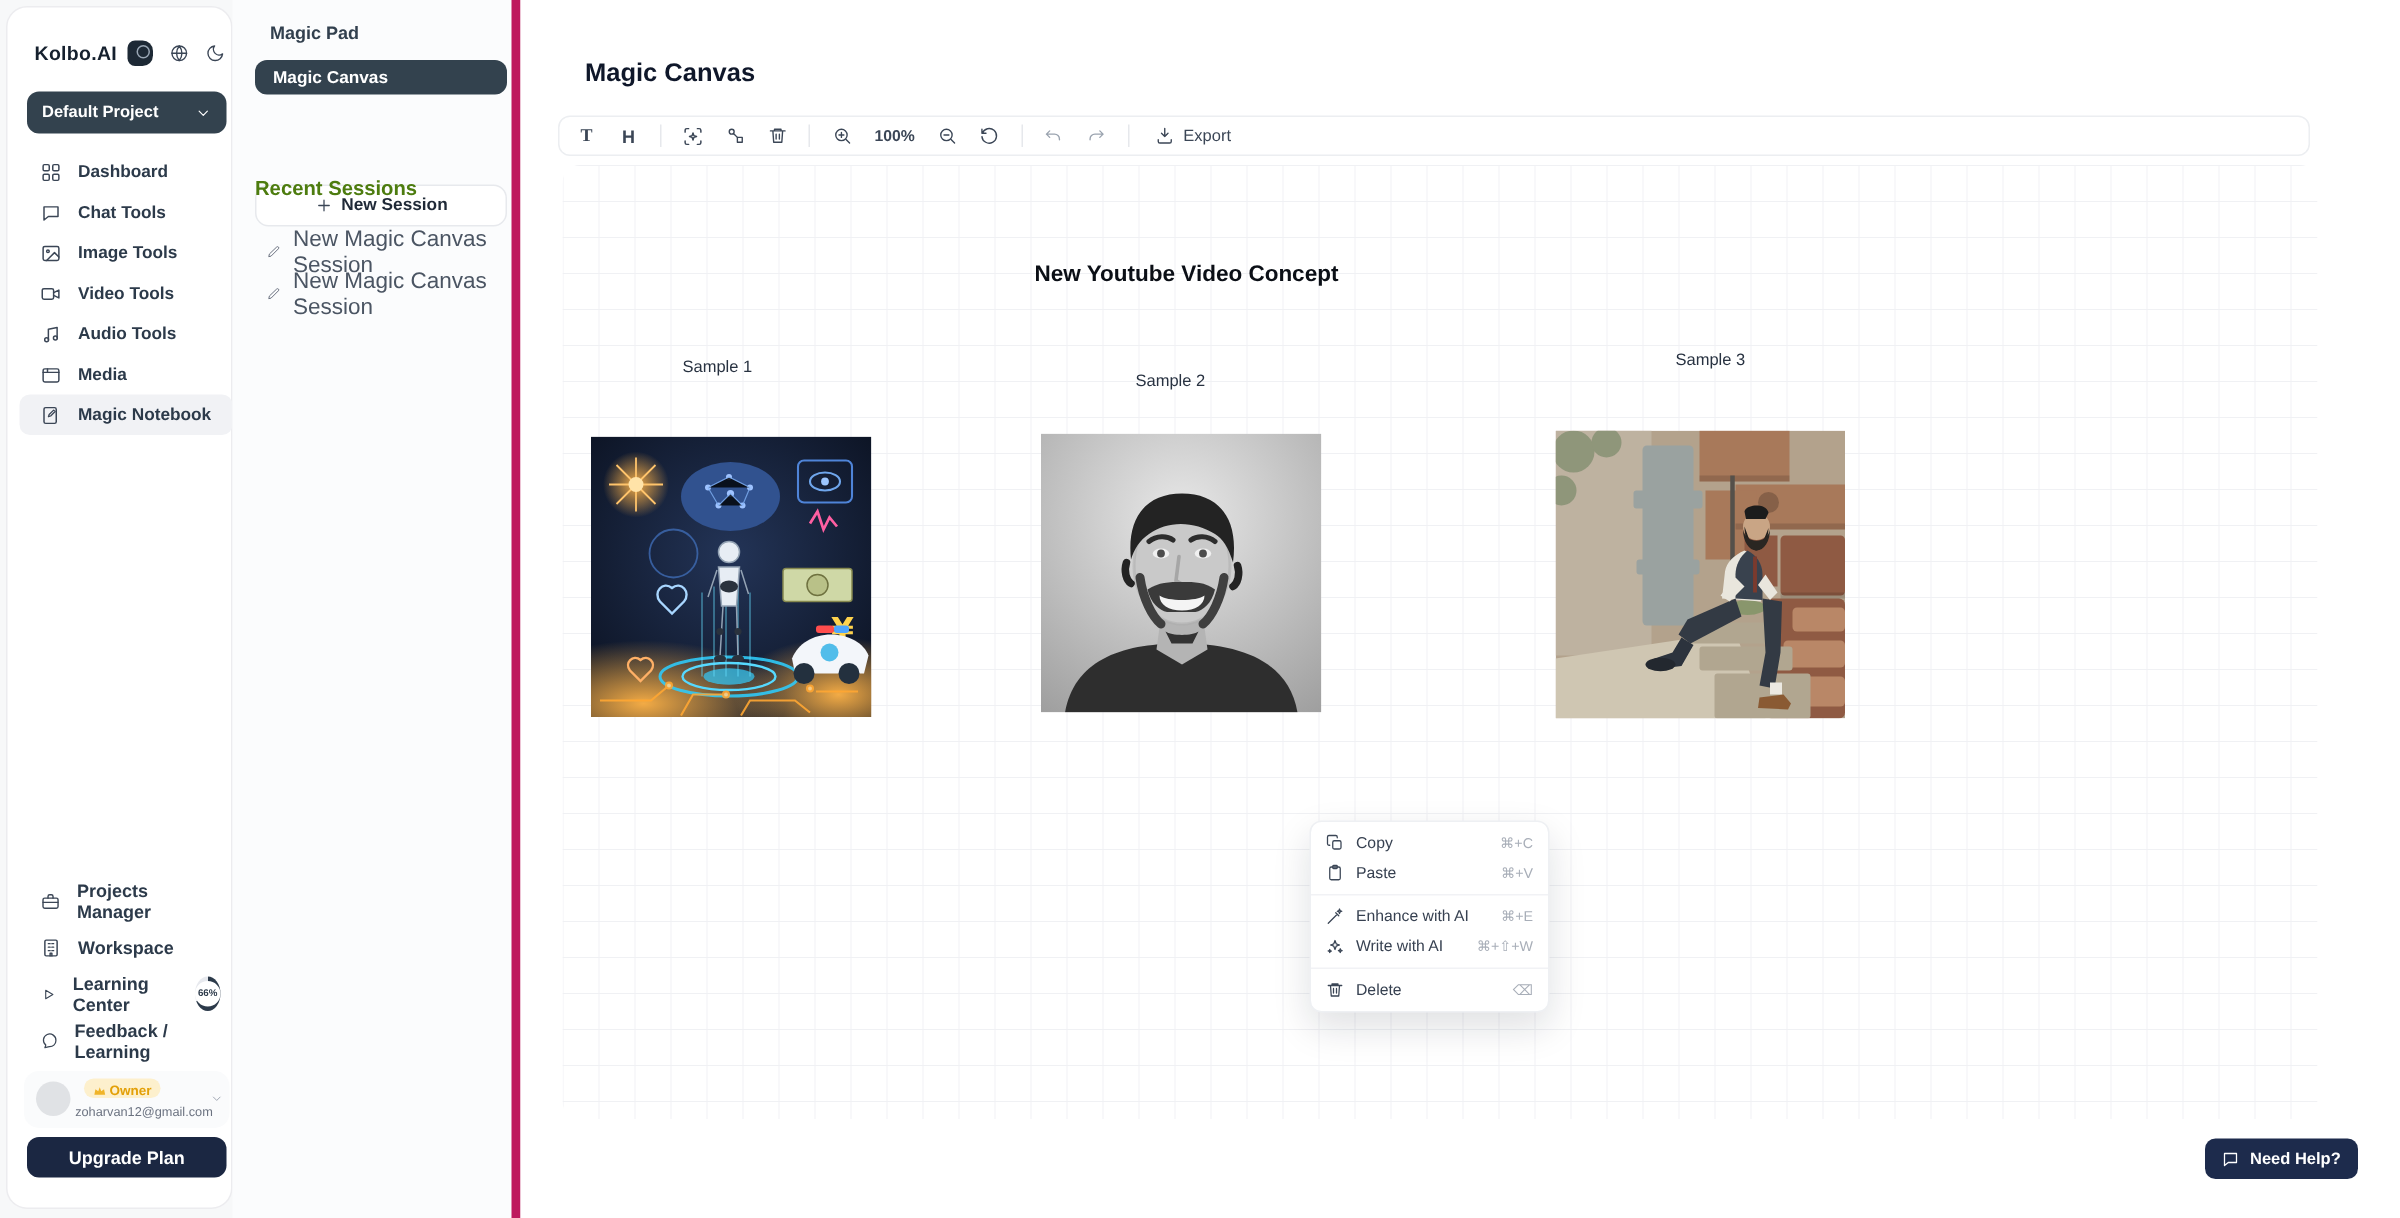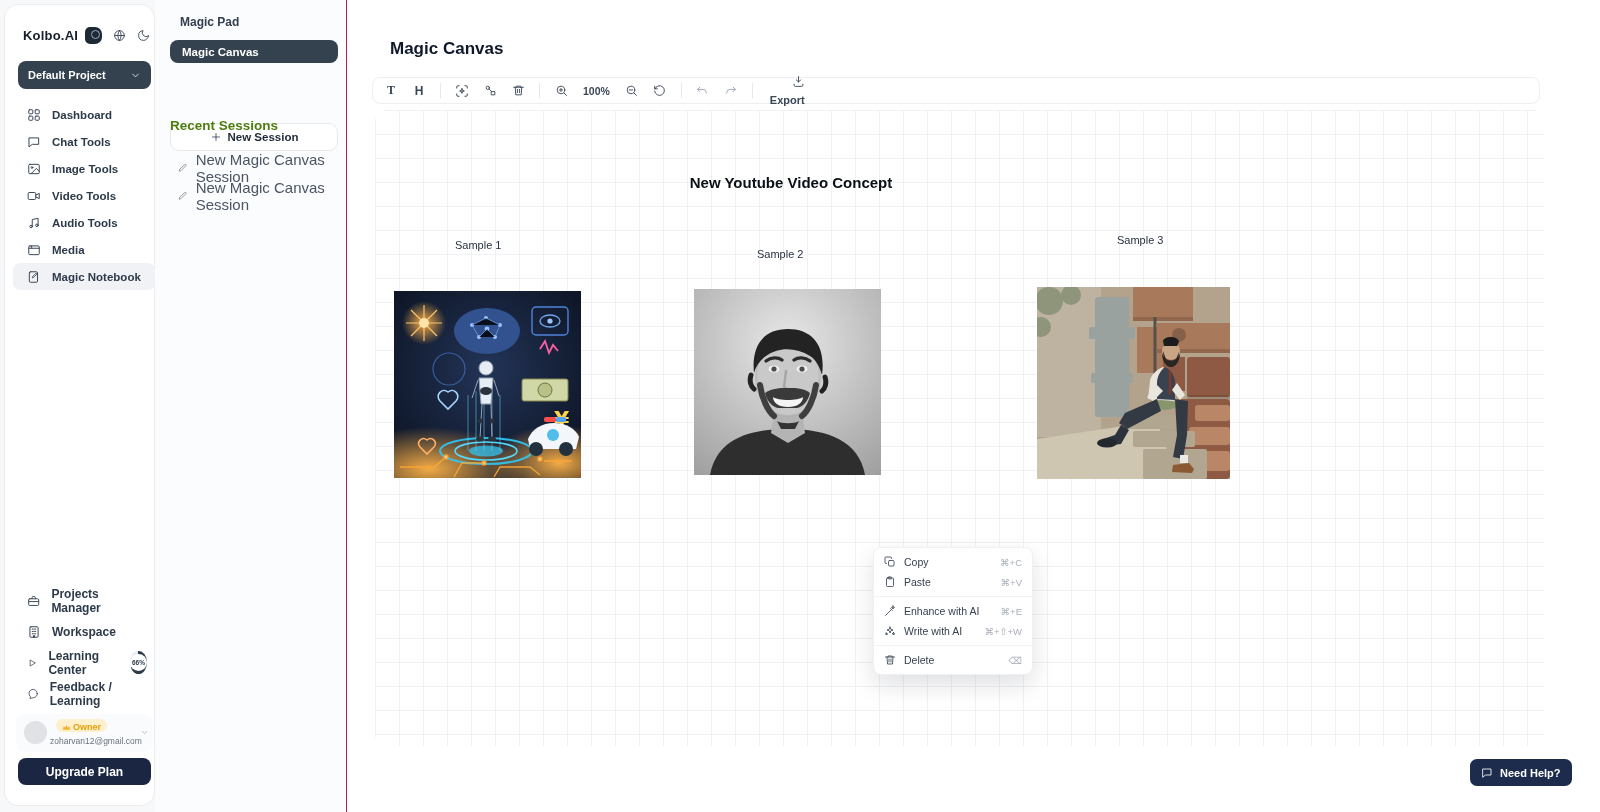--- a/index.html
+++ b/index.html
@@ -36,37 +36,37 @@
   .ring { width:23px; height:23px; border-radius:50%; background:conic-gradient(#2c3a4a 0 66%, #e7e9ee 66% 100%); display:flex; align-items:center; justify-content:center; margin-left:2px; }
   .ring > span { width:17px; height:17px; background:#fff; border-radius:50%; font-size:6.5px; font-weight:700; color:#2c3a4a; display:flex; align-items:center; justify-content:center; }
   .user-card { position:absolute; left:11px; top:709px; width:137px; height:38px; background:#fafbfc; border-radius:10px; }
   .avatar { position:absolute; left:8px; top:7px; width:23px; height:23px; border-radius:50%; background:#e0e2e5; }
   .owner-badge { position:absolute; left:40px; top:5px; height:13px; padding:0 6px; background:#fdf0cd; border-radius:7px; display:flex; align-items:flex-end; gap:2px; font-size:9px; font-weight:800; color:#e3a008; }
   .user-email { position:absolute; left:30px; top:22px; width:100px; text-align:center; font-size:8.5px; color:#6b7280; }
   .user-chev { position:absolute; right:4px; top:14px; }
   .upgrade-btn { position:absolute; left:13px; top:753px; width:133px; height:27px; background:#1b2742; color:#fff; border-radius:8px; display:flex; align-items:center; justify-content:center; font-size:12px; font-weight:700; cursor:pointer; }
 
   
-  #panel { left:155px; top:0; width:192px; height:812px; background:#fbfcfd; border-right:1px solid #be185d; }
+  #panel { left:155px; top:0; width:192px; height:812px; background:#fbfcfd; border-right:6px solid #be185d; }
   .magic-pad { position:absolute; left:25px; top:15px; font-size:12px; font-weight:600; color:#32404e; cursor:pointer; }
   .canvas-pill { position:absolute; left:15px; top:40px; width:168px; height:23px; background:#33424e; border-radius:8px; color:#fff; font-size:11.5px; font-weight:700; display:flex; align-items:center; padding-left:12px; cursor:pointer; }
   .new-session { position:absolute; left:15px; top:78px; width:168px; height:28px; background:#fff; border:1px solid #e7e9ed; border-radius:9px; display:flex; align-items:center; justify-content:center; gap:6px; font-size:11.5px; font-weight:700; color:#1f2937; cursor:pointer;margin-top:45px; }
   .recent-title { position:absolute; left:15px; top:118px; font-size:13.5px; font-weight:800; color:#4d7c0f; }
   .session-item { position:absolute; left:23px; display:flex; align-items:center; gap:8px; font-size:15px; color:#4b5563; cursor:pointer; }
 
   
   #main { left:347px; top:0; width:1253px; height:812px; background:#ffffff; }
   .page-title { position:absolute; left:43px; top:39px; font-size:17px; font-weight:800; color:#0f172a; }
   .toolbar { position:absolute; left:25px; top:77px; width:1168px; height:27px; background:#fff; border:1px solid #eceef1; border-radius:8px; display:flex; align-items:center; padding:0 6px; gap:4px; }
   .tb-btn { width:24px; height:21px; display:flex; align-items:center; justify-content:center; border-radius:5px; cursor:pointer; color:#3b4656; }
   .tb-sep { width:1px; height:15px; background:#e6e8ec; margin:0 5px; }
   .tb-letter { font-size:12px; font-weight:700; color:#3b4656; }
   .tb-letter.serif { font-family:"Liberation Serif", serif; }
   .tb-zoom { font-size:10.5px; font-weight:600; color:#3b4656; padding:0 6px; }
-  .tb-export { display:flex; align-items:flex-end; gap:6px; font-size:11px; font-weight:700; color:#3b4656; padding:0 8px; cursor:pointer;flex-direction:column; }
+  .tb-export { display:flex; align-items:center; gap:6px; font-size:11px; font-weight:400; color:#3b4656; padding:0 8px; cursor:pointer; }
   .muted { color:#9aa3af; }
 
   #canvas { left:375px; top:110px; width:1170px; height:636px; background:#fff;
     background-image:linear-gradient(#f0f1f4 1px, transparent 1px), linear-gradient(90deg, #f0f1f4 1px, transparent 1px);
     background-size:24px 24px; border-radius:12px; }
   .canvas-heading { position:absolute; left:416px; top:64px; transform:translateX(-50%); font-size:15px; font-weight:800; color:#0b0f16; white-space:nowrap; cursor:move; }
   .sample-label { position:absolute; font-size:11px; color:#283241; cursor:move; }
   .sample-img { position:absolute; cursor:move; overflow:hidden; }
   .sample-img svg { width:100%; height:100%; }
 

